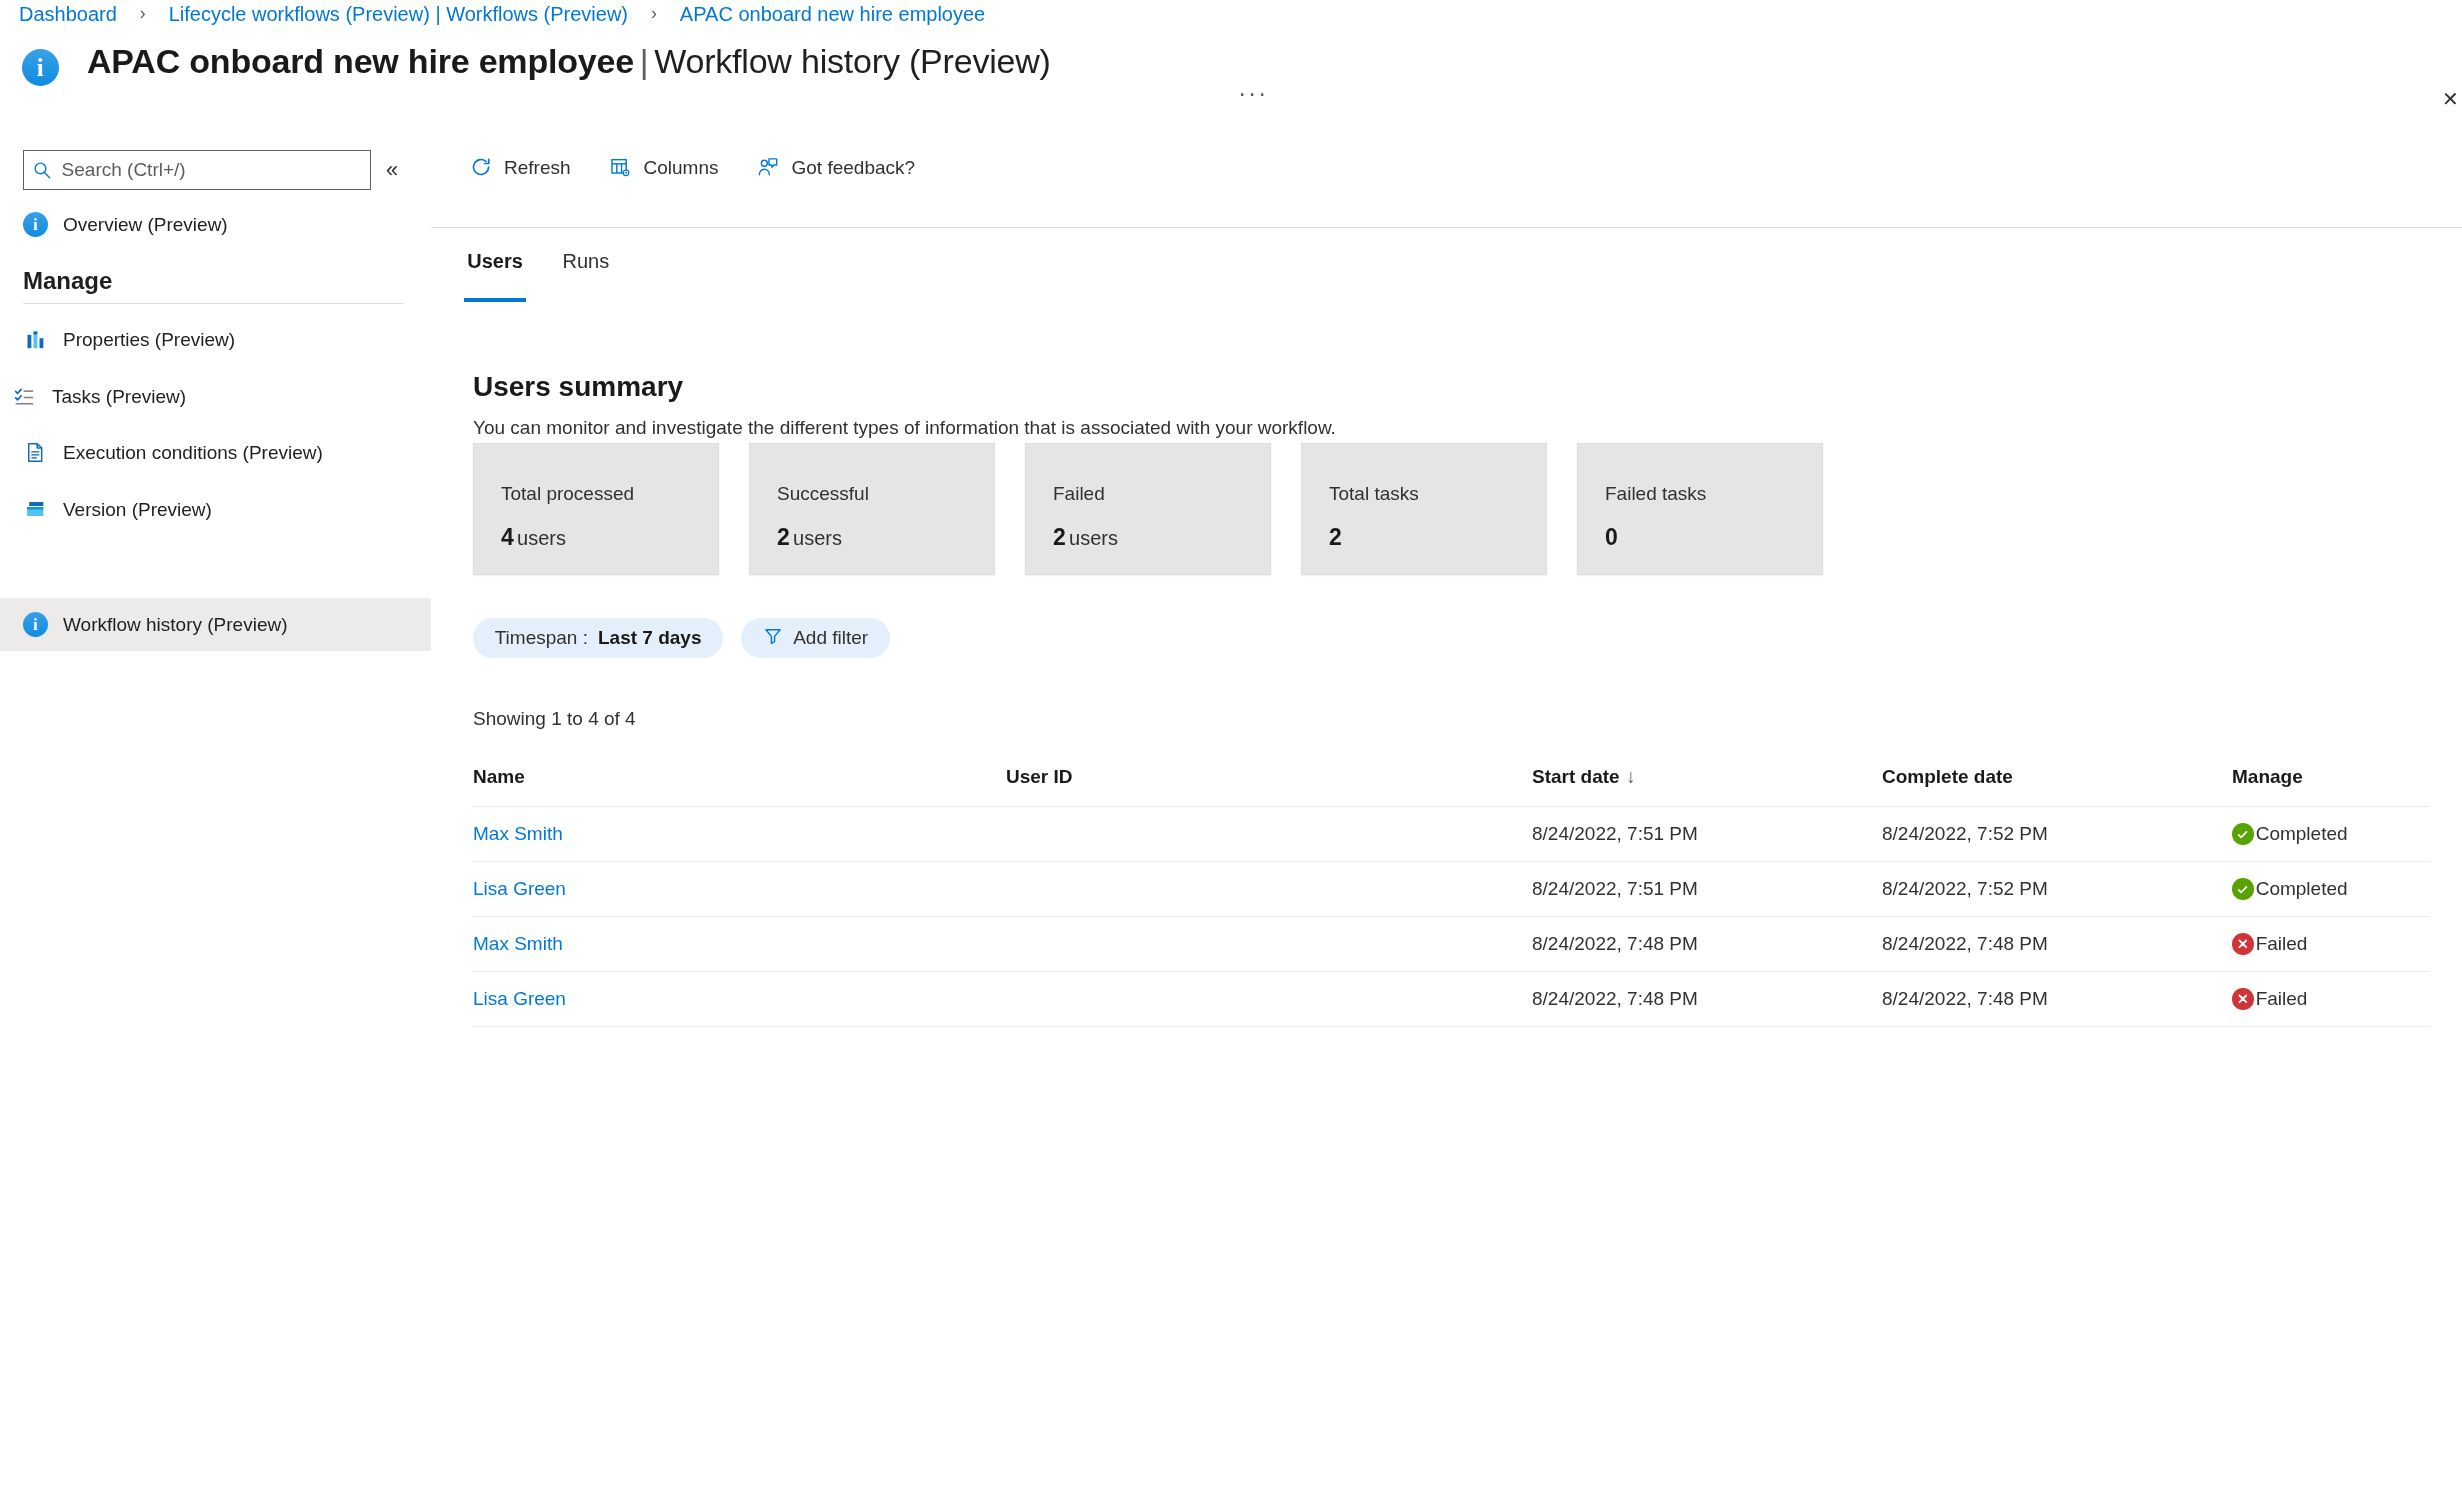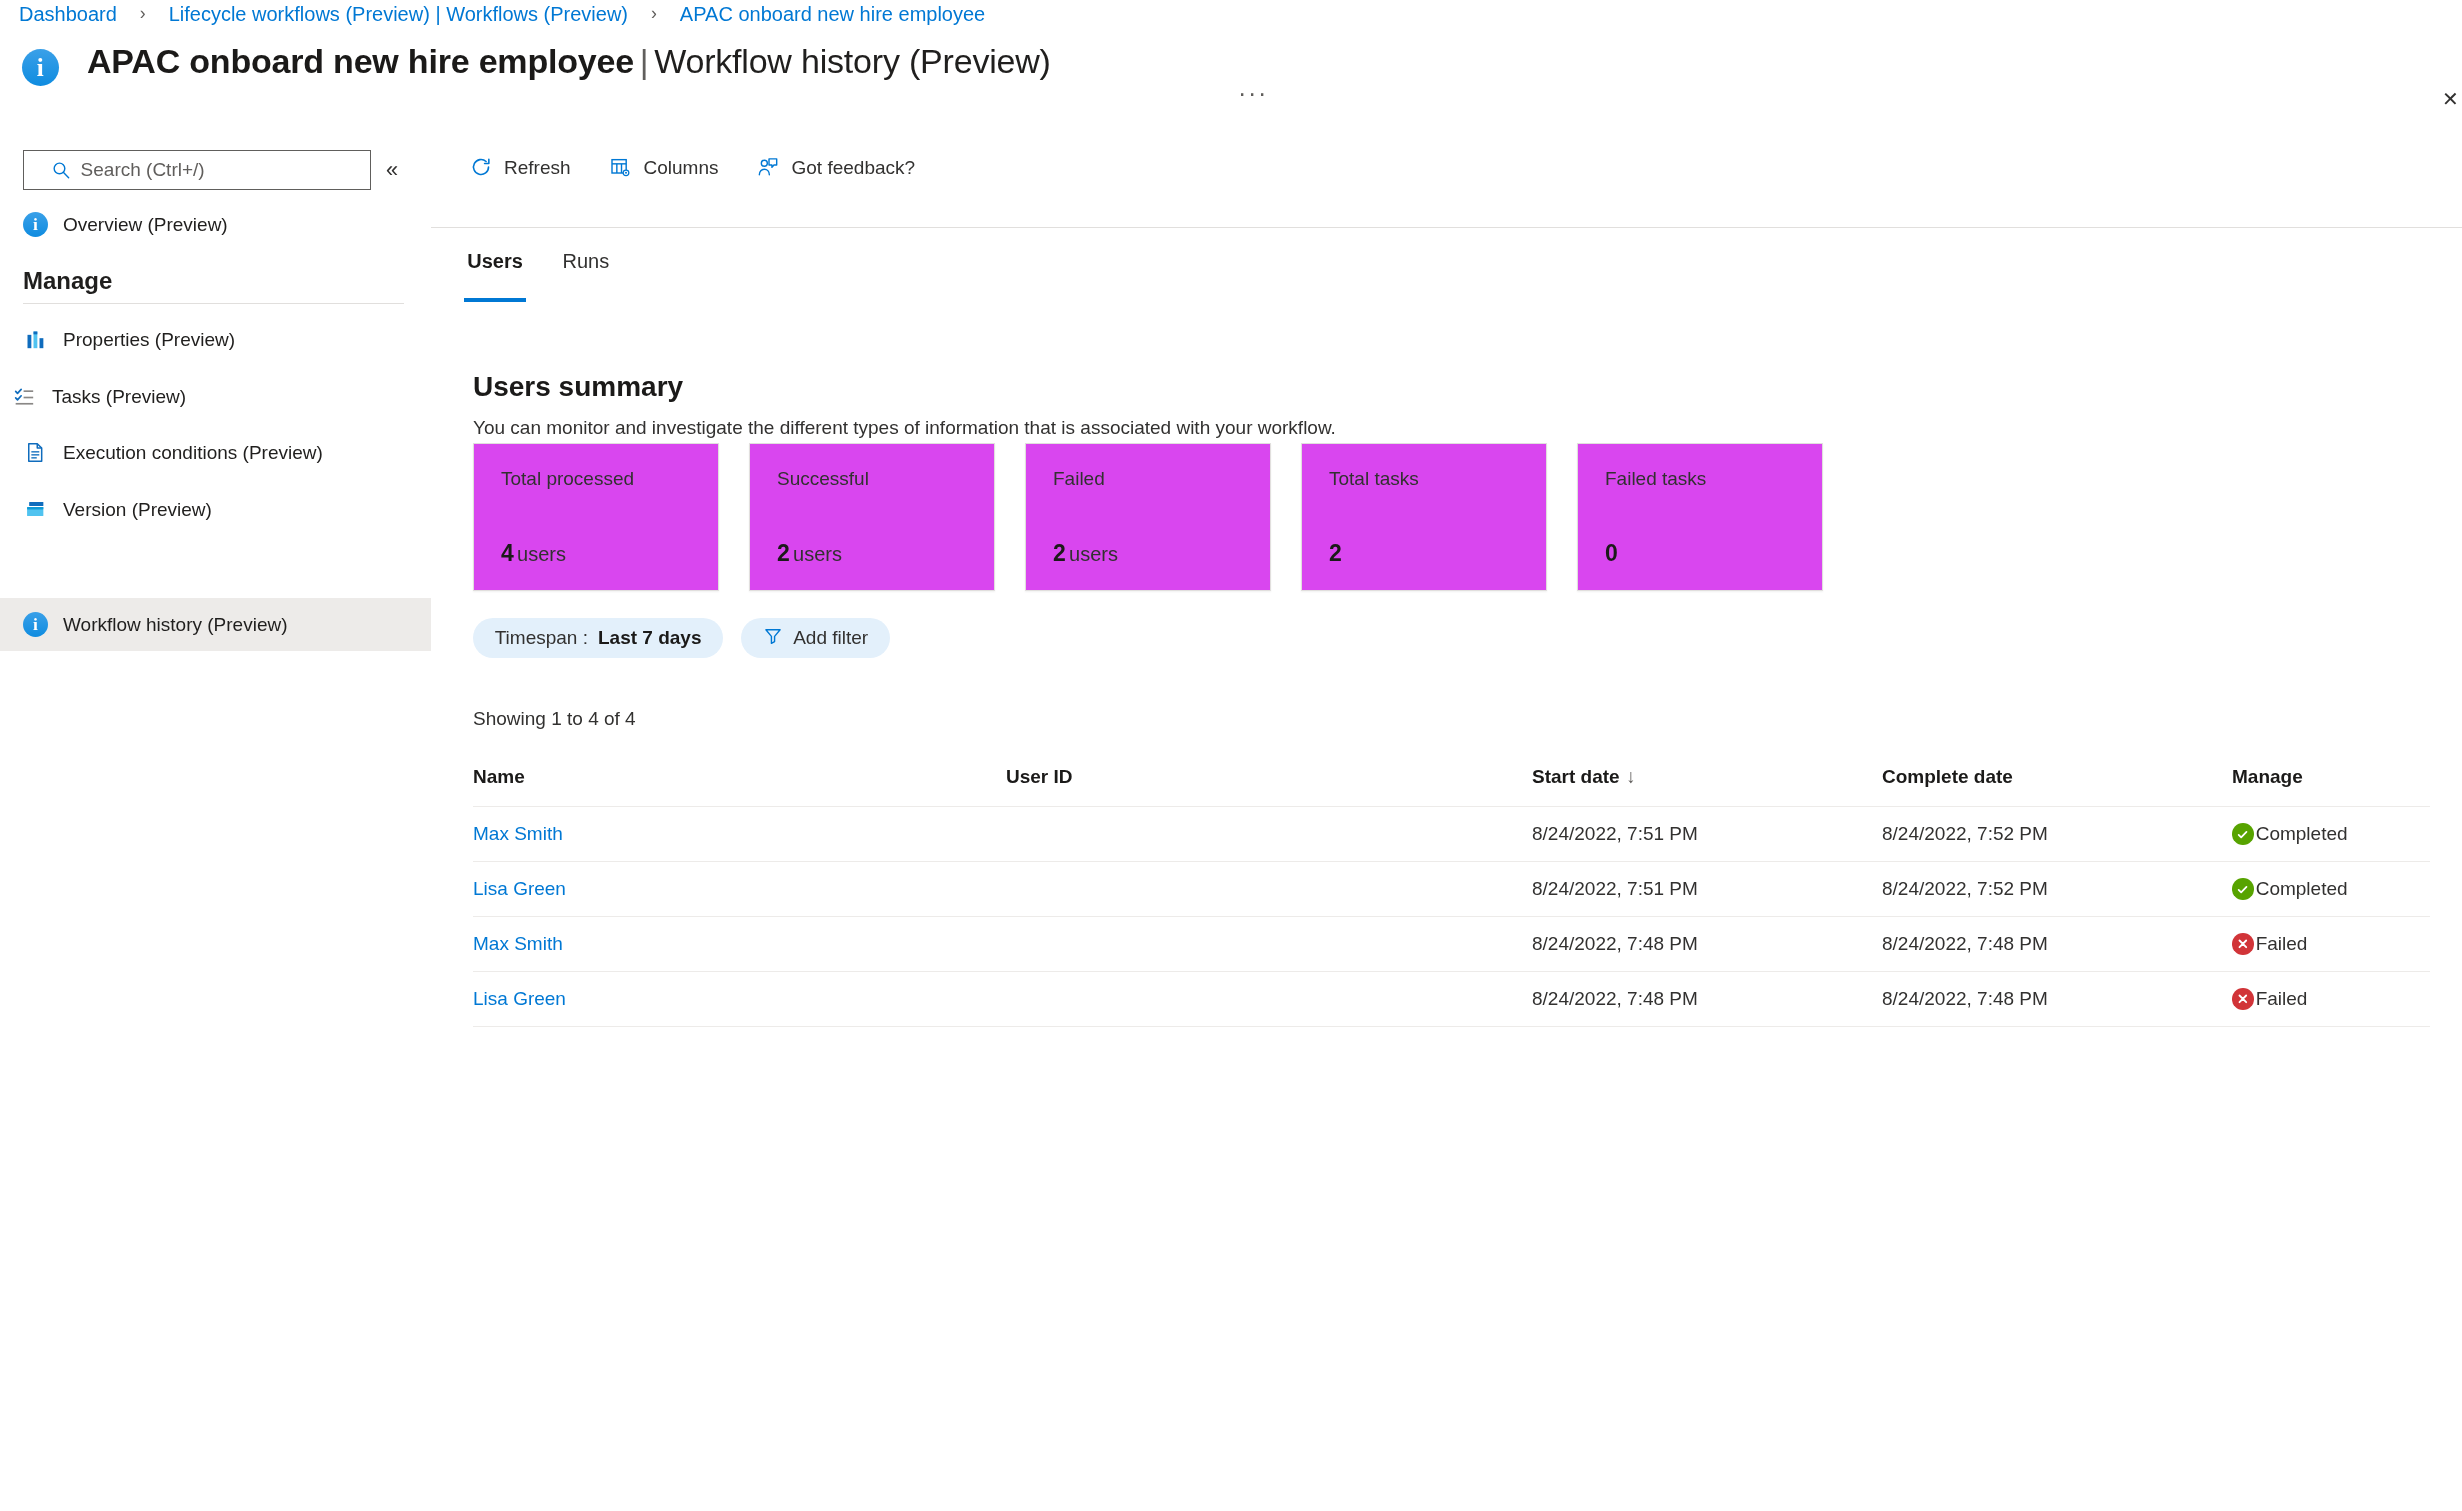--- a/index.html
+++ b/index.html
@@ -61,21 +61,21 @@
     position:absolute; left:0; top:140px;
     width:431px; height:1372px; background:#fff;
   }
   #search-row {
     position:absolute; left:23px; top:10px;
     width:385px; height:40px; display:flex; align-items:center;
   }
   #search-box {
     width:348px; height:40px;
     border:0.8px solid #605e5c; background:#fff;
-    display:flex; align-items:center; padding:0 28px; gap:8.3px;
+    display:flex; align-items:center; padding:0 9px; gap:8.3px;
   }
   #search-box .magnifier { flex:0 0 auto; display:flex; }
   #search-input {
     border:none; outline:none; background:transparent;
     font-family:inherit; font-size:19px; color:#323130;
     width:100%; height:100%;
   }
   #search-input::placeholder { color:#605e5c; opacity:1; }
   #collapse-btn {
     margin-left:15px; font-size:21.7px; color:#323130;
@@ -145,24 +145,24 @@
     position:absolute; left:42px; top:223px;
     font-size:28px; font-weight:600; color:#1b1a19;
   }
   #summary-desc {
     position:absolute; left:42px; top:273px;
     font-size:19px; color:#323130;
   }
 
   #cards { position:absolute; left:42px; top:318px; display:flex; gap:30px; }
   .card {
-    width:246px; height:148px;
-    border:0.8px solid #e1dfdd; background:#d946ef;
+    width:246px; height:132px;
+    border:0.8px solid #e1dfdd; background:#e5e5e5;
     box-shadow:0 0.8px 1.7px rgba(0,0,0,0.06);
-    padding:24px 27px; position:relative;
+    padding:39px 27px; position:relative;
   }
   .card .card-label { font-size:19px; color:#323130; }
   .card .card-value {
     position:absolute; left:27px; bottom:23px;
     font-size:20px; color:#323130;
   }
   .card .card-value .num { font-size:23px; font-weight:700; color:#1b1a19; margin-right:3.3px; }
 
   #filters { position:absolute; left:42px; top:493px; display:flex; gap:18.3px; align-items:center; }
   .pill {

